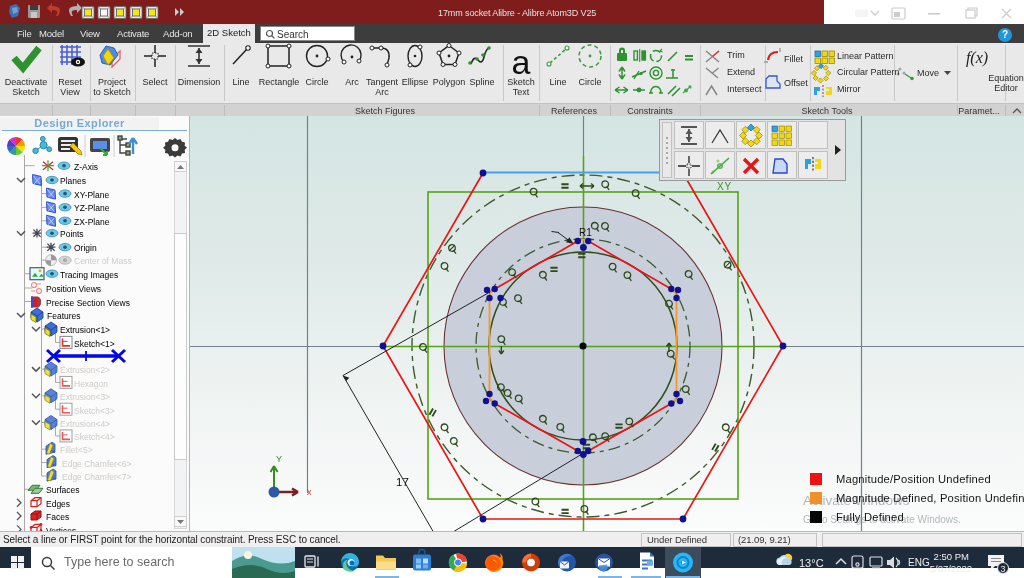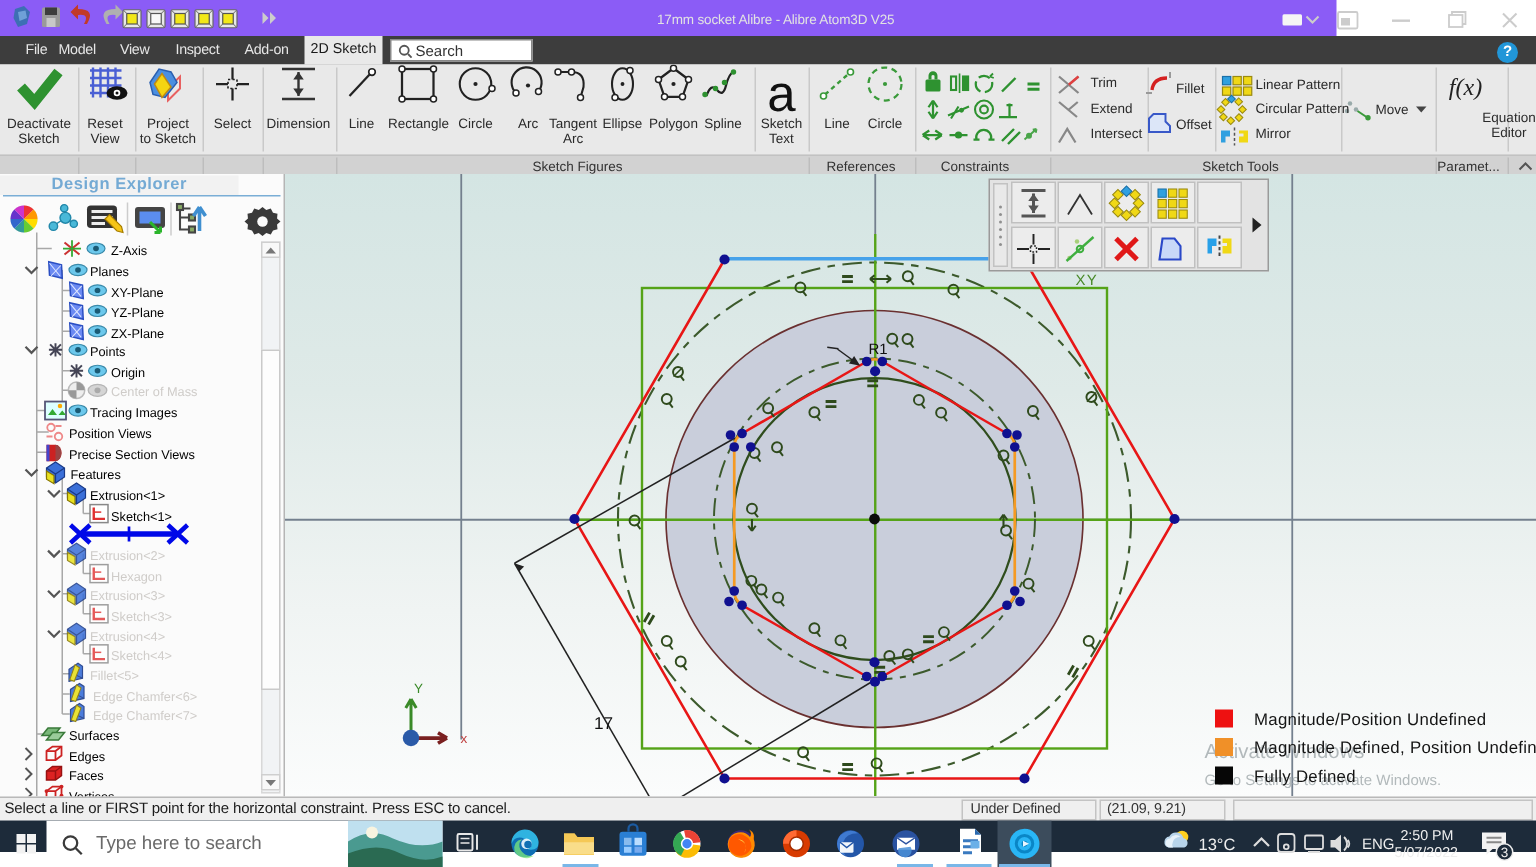--- a/index.html
+++ b/index.html
@@ -1,19 +1,19 @@
 <!DOCTYPE html>
 <html><head><meta charset="utf-8">
 <style>
 *{margin:0;padding:0;box-sizing:border-box}
 html,body{width:1024px;height:578px;overflow:hidden;font-family:"Liberation Sans",sans-serif;}
 .abs{position:absolute}
 #app{position:relative;width:1024px;height:578px;background:#fff;}
 
-#titlebar{left:0;top:0;width:891px;height:24px;background:#8b5cf6;text-decoration:underline;}
+#titlebar{left:0;top:0;width:824px;height:24px;background:#7f1d1d;text-decoration:underline;}
 #menubar{left:0;top:24px;width:1024px;height:19px;background:#3d3d3d;}
 .menuitem{position:absolute;top:4px;color:#e6e6e6;font-size:9.5px;letter-spacing:-0.2px}
 #ribbon{left:0;top:43px;width:1024px;height:60px;background:#e9e9e9;}
 #riblabels{left:0;top:103px;width:1024px;height:13px;background:#d2d2d2;border-top:1px solid #c2c2c2;}
 .rlab{position:absolute;top:2px;font-size:9px;color:#333;transform:translateX(-50%);white-space:nowrap}
 .rsep{position:absolute;top:2px;height:56px;width:1px;background:#c9c9c9}
 .lsep{position:absolute;top:1px;height:12px;width:1px;background:#bdbdbd}
 .btxt{position:absolute;font-size:9px;color:#2a2a2a;text-align:center;transform:translateX(-50%);white-space:nowrap;line-height:9.5px;letter-spacing:0px}
 
 #panel{left:0;top:116px;width:190px;height:415px;background:#fbfbfb;border-right:1px solid #b5b5b5;}
@@ -70,21 +70,21 @@
 <rect x="966" y="10" width="9" height="8" fill="none" stroke="#ccc" stroke-width="1.2"></rect>
         <path d="M968 10 v-2 h9 v8 h-2" fill="none" stroke="#ccc" stroke-width="1.2"></path>
 <path d="M1002 9 l9 9 M1011 9 l-9 9" stroke="#ccc" stroke-width="1.4"></path>
 </svg>
 <span style="position:absolute;left:438px;top:8px;font-size:9px;letter-spacing:-0.1px;color:#e2e2e2">17mm socket Alibre - Alibre Atom3D V25</span>
 </div>
 <div class="abs" id="menubar">
 <span class="menuitem" style="left:17px">File</span>
 <span class="menuitem" style="left:39px">Model</span>
 <span class="menuitem" style="left:80px">View</span>
-<span class="menuitem" style="left:117px">Inspect</span>
+<span class="menuitem" style="left:117px">Activate</span>
 <span class="menuitem" style="left:163px">Add-on</span>
 <div class="abs" style="left:203px;top:0;width:52px;height:19px;background:#e9e9e9;color:#1a1a1a;font-size:9.5px;text-align:center;line-height:18px">2D Sketch</div>
 <div class="abs" style="left:260px;top:2px;width:95px;height:15px;background:#fff;border:1px solid #888">
 <svg class="abs" style="left:4px;top:2px" width="10" height="10">
           <circle cx="4.5" cy="4.5" r="3" fill="none" stroke="#555" stroke-width="1.2"></circle>
           <path d="M7 7 l2.4 2.4" stroke="#555" stroke-width="1.2"></path>
         </svg>
 <span style="position:absolute;left:16px;top:2px;font-size:10px;color:#333">Search</span>
 </div>
 <div class="abs" style="left:998px;top:4px;width:14px;height:14px;border-radius:7px;background:#2196d8;color:#fff;font-size:10px;font-weight:bold;text-align:center;line-height:14px">?</div>

